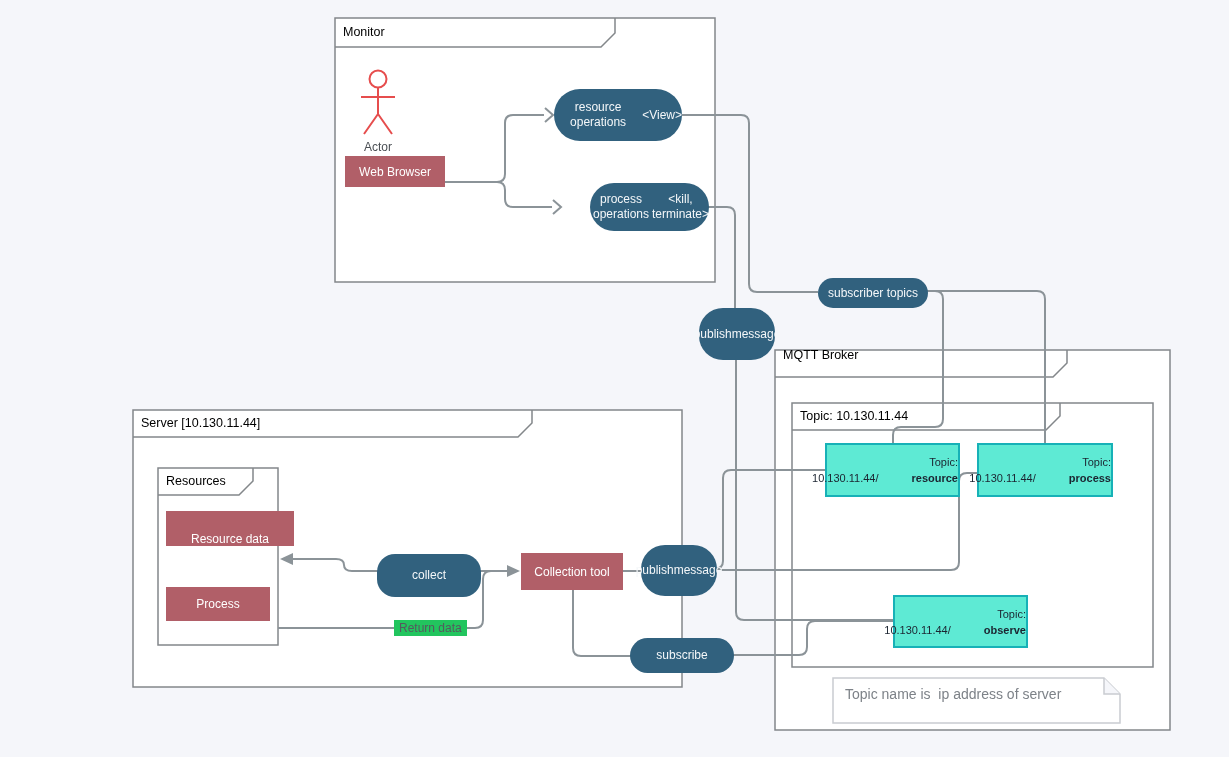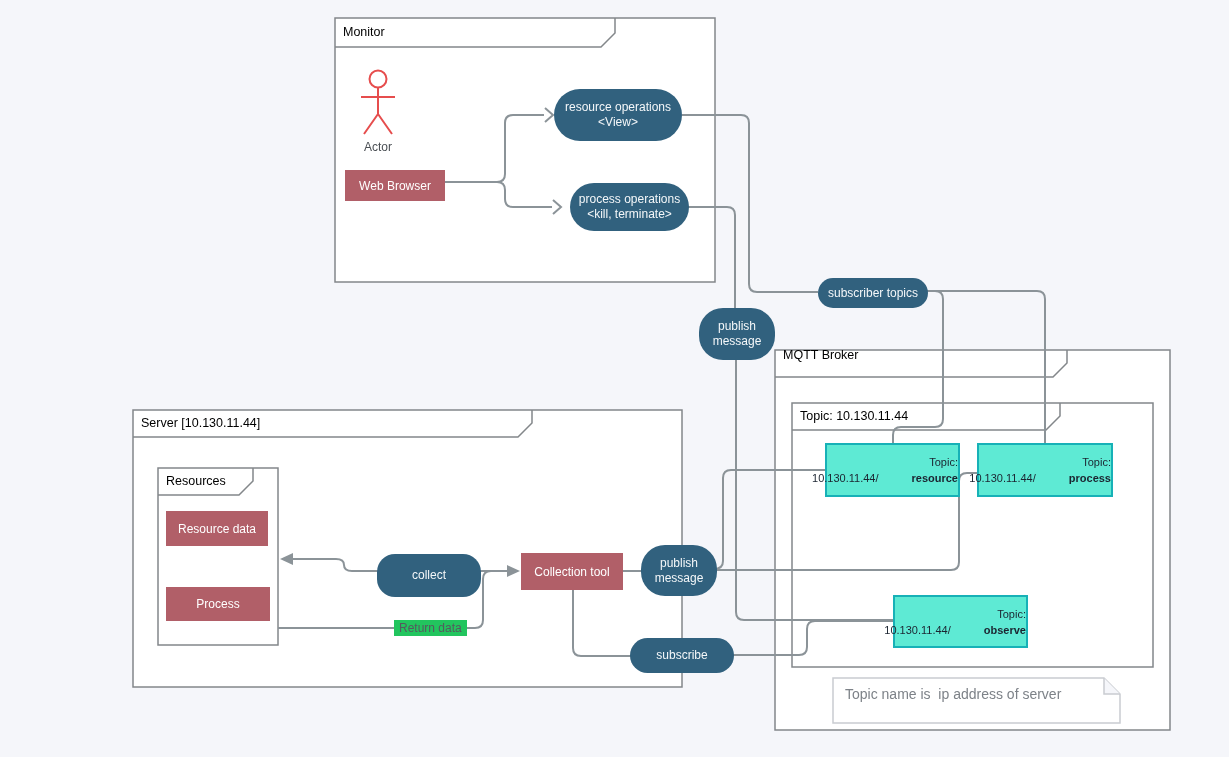--- a/index.html
+++ b/index.html
@@ -1,21 +1,21 @@
 <!DOCTYPE html>
 <html><head>
 <meta charset="utf-8">
 <style>
   html,body{margin:0;padding:0;background:#eef0f4;font-family:"Liberation Sans",sans-serif;}
   #canvas{position:relative;width:1229px;height:757px;background:#f5f6fa;overflow:hidden;}
   #wires{position:absolute;left:0;top:0;width:1229px;height:757px;}
   .abs{position:absolute;box-sizing:border-box;}
   .frame-title{font-size:12.5px;color:#000000;white-space:nowrap;}
   .rednode{background:#b15f68;color:#ffffff;font-size:12px;display:flex;align-items:center;justify-content:center;text-align:center;}
-  .bluenode{background:#31617e;color:#f4f7f9;font-size:12px;display:flex;flex-direction:column;align-items:center;justify-content:center;text-align:center;line-height:15px;}
+  .bluenode{background:#31617e;color:#f4f7f9;font-size:12px;display:flex;flex-direction:row;align-items:center;justify-content:center;text-align:center;line-height:15px;}
   .pill{border-radius:18px;}
   .blob{border-radius:50%;}
   .topicbox{background:#5eead4;border:2px solid #17b1b7;color:#1b2430;font-size:11px;line-height:16px;display:flex;flex-direction:column;align-items:flex-end;justify-content:center;text-align:center;}
   .topicbox b{font-weight:bold;padding-left:33px;}
   .smalllabel{font-size:12px;color:#4a4f54;}
   .notetext{font-size:14px;color:#7d8288;white-space:pre;}
   .edge-label{background:#22c55e;padding:1px 5px;font-size:12px;color:#55595e;}
 </style>
 </head>
 <body>
@@ -78,38 +78,38 @@
   </svg>
 
   <div class="abs frame-title" style="left:343px;top:25px;">Monitor</div>
   <div class="abs frame-title" style="left:141px;top:416px;">Server [10.130.11.44]</div>
   <div class="abs frame-title" style="left:166px;top:474px;">Resources</div>
   <div class="abs frame-title" style="left:783px;top:348px;">MQTT Broker</div>
   <div class="abs frame-title" style="left:800px;top:409px;">Topic: 10.130.11.44</div>
 
   <div class="abs smalllabel" style="left:353px;top:140px;width:50px;text-align:center;">Actor</div>
 
-  <div class="abs rednode" style="left:345px;top:170px;width:100px;height:31px;">
+  <div class="abs rednode" style="left:345px;top:156px;width:100px;height:31px;">
     <span>Web Browser</span>
   </div>
-  <div class="abs rednode" style="left:166px;top:511px;width:102px;height:35px;">
+  <div class="abs rednode" style="left:166px;top:511px;width:128px;height:35px;align-items:flex-end;">
     <span>Resource data</span>
   </div>
   <div class="abs rednode" style="left:166px;top:587px;width:104px;height:34px;">
     <span>Process</span>
   </div>
   <div class="abs rednode" style="left:521px;top:553px;width:102px;height:37px;">
     <span>Collection tool</span>
   </div>
 
   <div class="abs bluenode blob" style="left:554px;top:89px;width:128px;height:52px;border-radius:26px;">
     <span>resource operations</span>
     <span>&lt;View&gt;</span>
   </div>
-  <div class="abs bluenode blob" style="left:570px;top:183px;width:119px;height:48px;border-radius:24px;">
+  <div class="abs bluenode blob" style="left:590px;top:183px;width:119px;height:48px;border-radius:24px;">
     <span>process operations</span>
     <span>&lt;kill, terminate&gt;</span>
   </div>
   <div class="abs bluenode pill" style="left:818px;top:278px;width:110px;height:30px;border-radius:15px;">
     <span>subscriber topics</span>
   </div>
   <div class="abs bluenode" style="left:699px;top:308px;width:76px;height:52px;border-radius:24px;">
     <span>publish</span>
     <span>message</span>
   </div>

